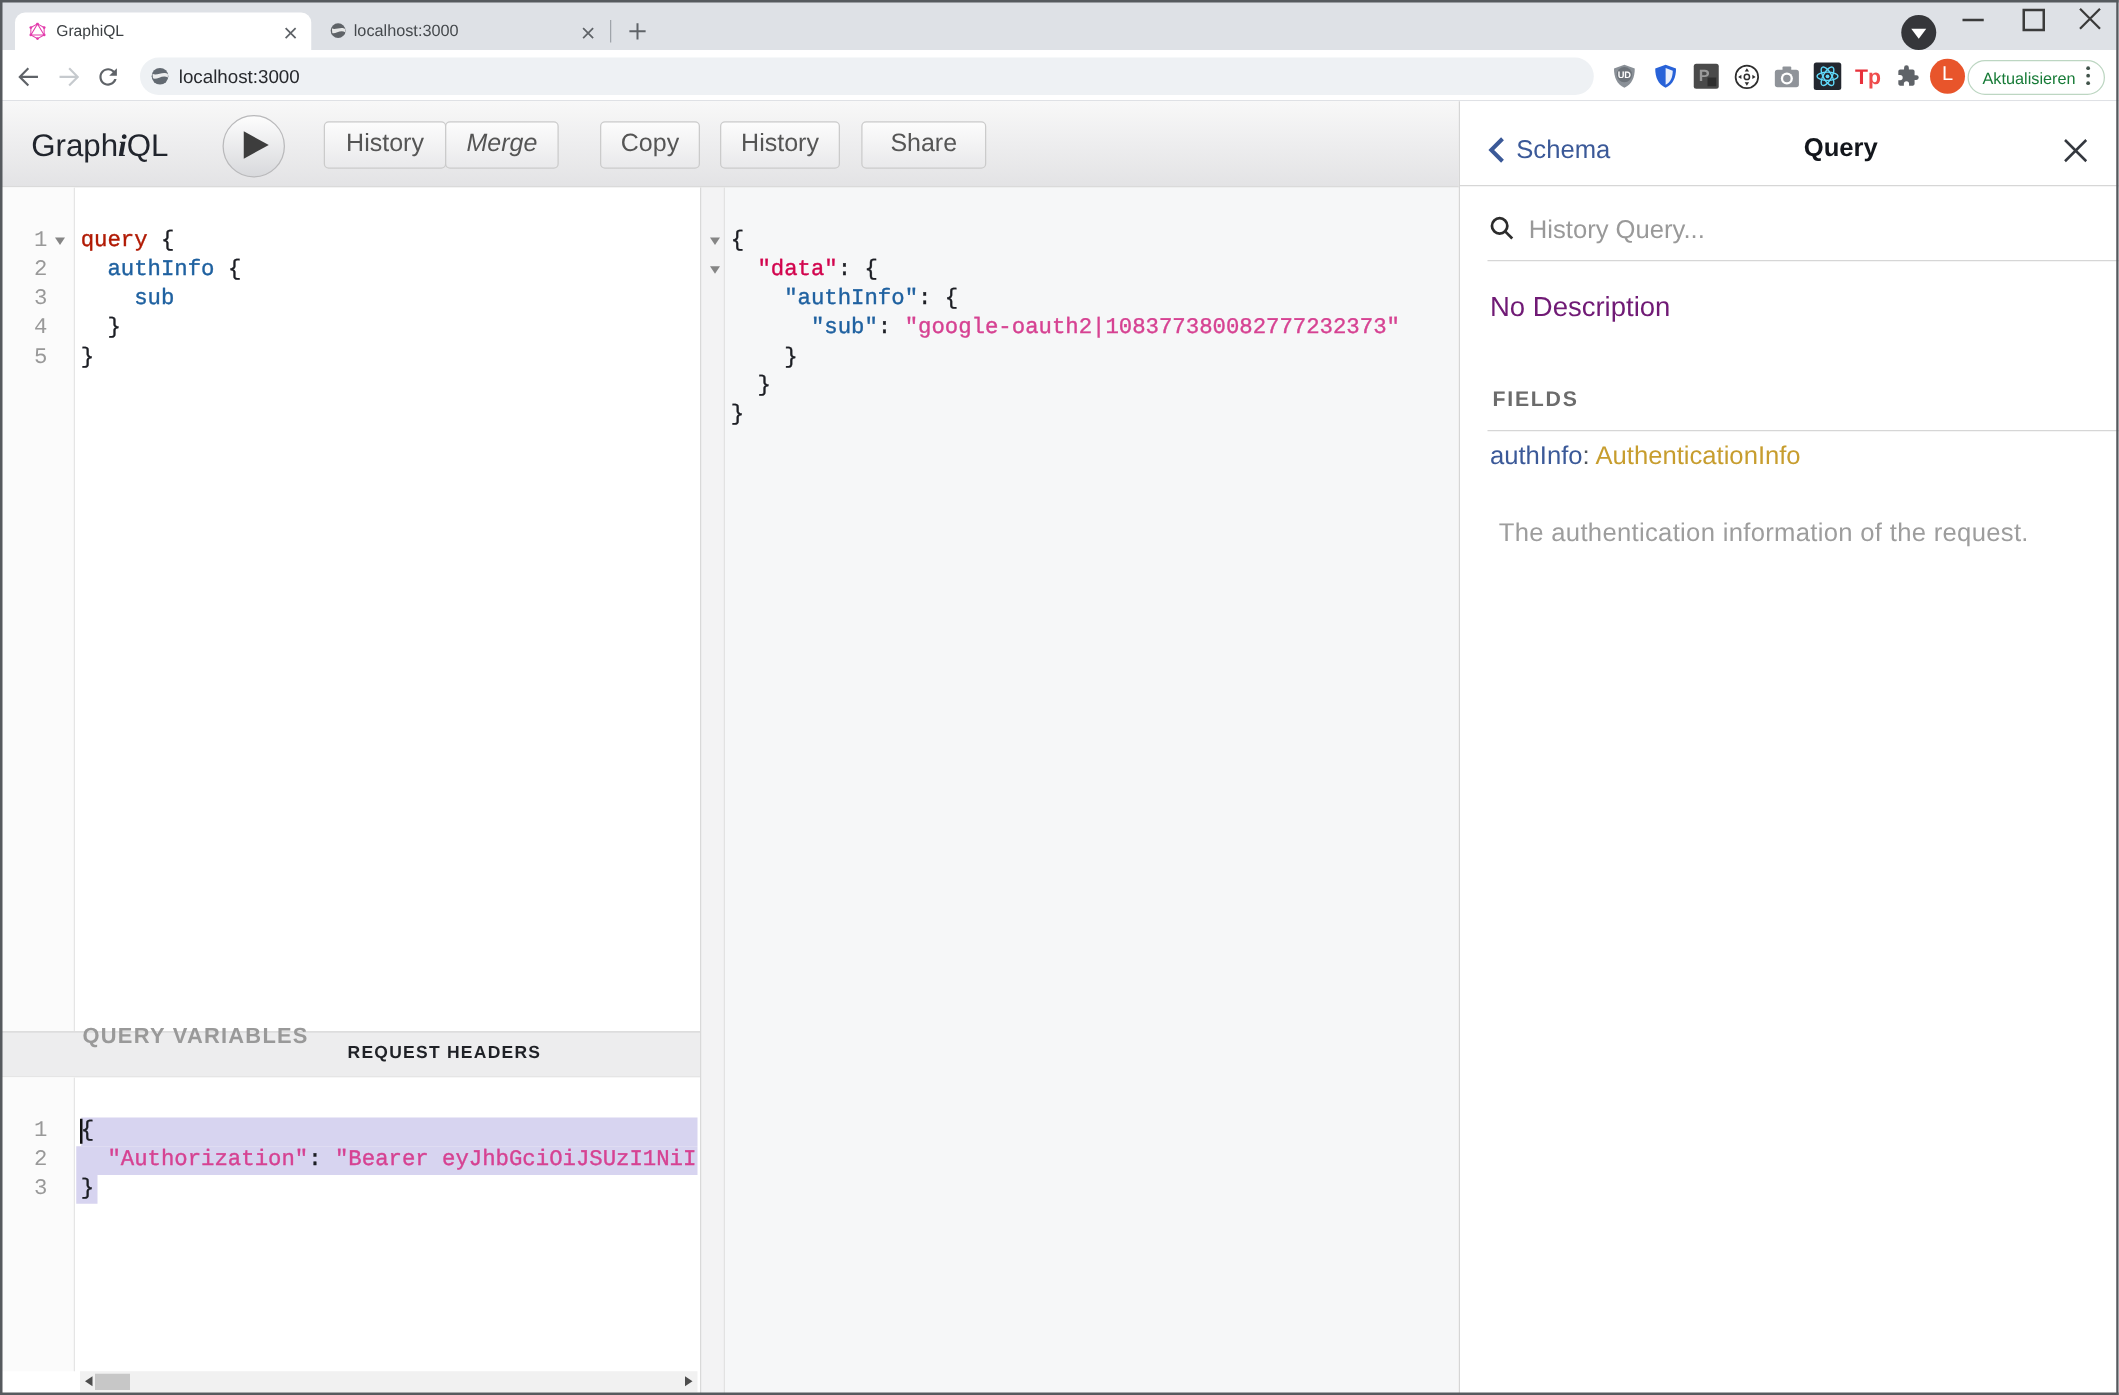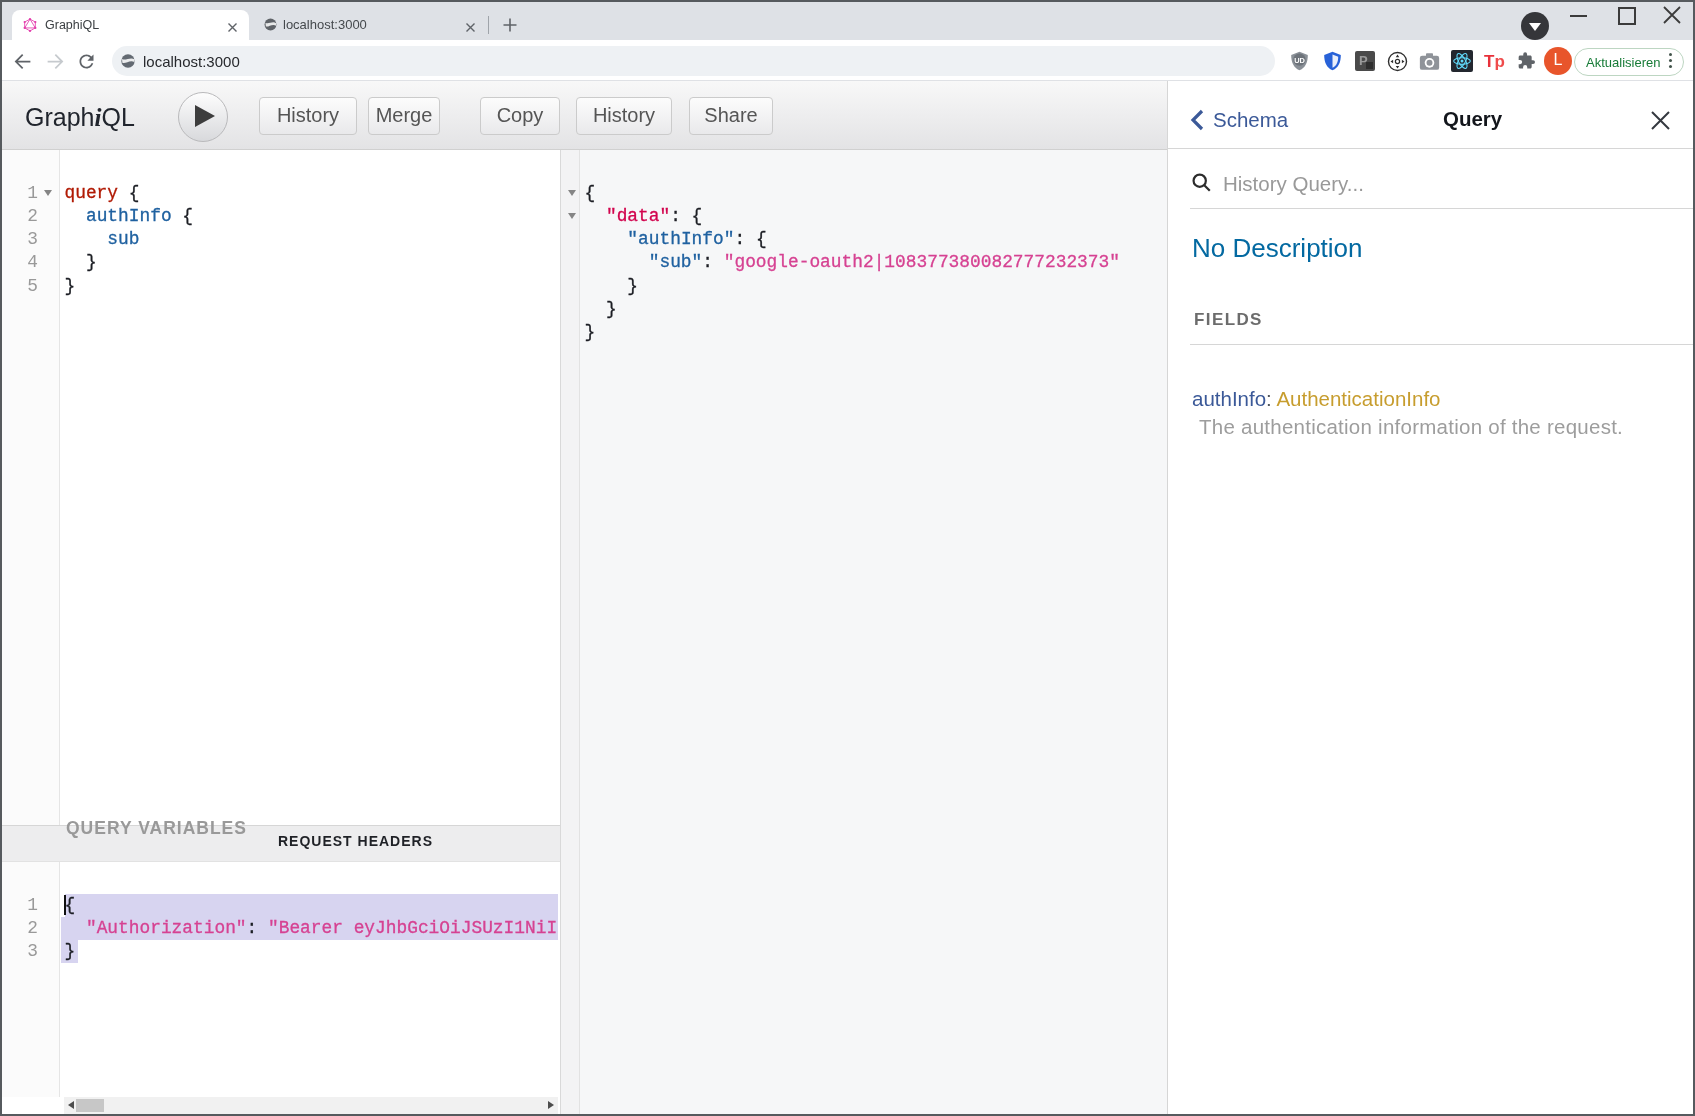--- a/index.html
+++ b/index.html
@@ -172,24 +172,24 @@
 <div class="abs" style="left:0;top:81px;width:1695px;height:68px;background:linear-gradient(#f8f8f8,#e3e3e5);border-bottom:1px solid #d0d0d0;"></div>
 <div class="abs" style="left:25px;top:103px;font-size:25px;color:#21252d;">Graph<span style="font-family:'Liberation Serif',serif;font-style:italic;font-weight:bold;">i</span>QL</div>
 <div class="abs" style="left:178px;top:91.5px;width:50px;height:50px;border-radius:50%;background:linear-gradient(#fdfdfd,#d8d9dc);border:1px solid #b9b9bb;box-sizing:border-box;"></div>
 <div class="abs" style="left:195px;top:105px;width:0;height:0;border-top:11px solid transparent;border-bottom:11px solid transparent;border-left:20.5px solid #3d3d3d;"></div>
 <style>
   .gbtn{position:absolute;top:97px;height:38px;border-radius:4px;border:1px solid #cbcbcb;
         box-sizing:border-box;background:linear-gradient(#fcfcfc,#e9e9eb);
         color:#555;font-size:20px;text-align:center;line-height:35px;}
 </style>
 <div class="gbtn" style="left:259px;width:98px;">History</div>
-<div class="gbtn" style="left:368px;width:72px;">Merge</div>
+<div class="gbtn" style="left:356px;width:91px;font-style:italic;">Merge</div>
 <div class="gbtn" style="left:480px;width:80px;">Copy</div>
 <div class="gbtn" style="left:576px;width:96px;">History</div>
-<div class="gbtn" style="left:689px;width:84px;">Share</div>
+<div class="gbtn" style="left:689px;width:100px;">Share</div>
 
 <div class="abs" style="left:0;top:150px;width:560px;height:675px;background:#fff;"></div>
 <div class="abs" style="left:0;top:150px;width:59px;height:675px;background:#fbfbfb;border-right:1px solid #e5e5e5;box-sizing:content-box;"></div>
 <div class="gnum" style="left:2px;top:181.5px;">1<br>2<br>3<br>4<br>5</div>
 <div class="tri-down" style="left:44px;top:190px;"></div>
 <pre class="abs" style="left:64.5px;top:181.5px;"><span class="kw">query</span> <span class="pun">{</span>
   <span class="prop">authInfo</span> <span class="pun">{</span>
     <span class="prop">sub</span>
   <span class="pun">}</span>
 <span class="pun">}</span></pre>
@@ -244,22 +244,22 @@
 </div>
 
 <div class="abs" style="left:1191px;top:172px;">
   <svg width="22" height="22" viewBox="0 0 24 24">
     <circle cx="9.5" cy="9.5" r="6.7" fill="none" stroke="#2c2c2c" stroke-width="2.4"></circle>
     <path d="M14.5 14.5 L20.5 20.5" stroke="#2c2c2c" stroke-width="2.4"></path>
   </svg>
 </div>
 <div class="abs" style="left:1223px;top:172px;font-size:20.5px;color:#999;">History Query...</div>
 <div class="abs" style="left:1190px;top:208px;width:505px;height:1px;background:#d6d6d6;"></div>
-<div class="abs" style="left:1192px;top:233px;font-size:26px;color:#0369a1;">No Description</div>
+<div class="abs" style="left:1192px;top:233px;font-size:22px;color:#701a75;">No Description</div>
 <div class="abs" style="left:1194px;top:310px;font-size:17px;font-weight:bold;letter-spacing:1.4px;color:#6c6c6c;">FIELDS</div>
 <div class="abs" style="left:1190px;top:344px;width:505px;height:1px;background:#d6d6d6;"></div>
-<div class="abs" style="left:1192px;top:387px;font-size:20.5px;"><span style="color:#3B5998;">authInfo</span><span style="color:#50555c;">:</span> <span style="color:#c79d2e;">AuthenticationInfo</span></div>
+<div class="abs" style="left:1192px;top:353px;font-size:20.5px;"><span style="color:#3B5998;">authInfo</span><span style="color:#50555c;">:</span> <span style="color:#c79d2e;">AuthenticationInfo</span></div>
 <div class="abs" style="left:1199px;top:415px;font-size:20.5px;letter-spacing:0.25px;color:#9d9d9d;">The authentication information of the request.</div>
 
 <div class="abs" style="left:0;top:0;width:1695px;height:1.5px;background:#565a5e;"></div>
 <div class="abs" style="left:0;top:0;width:2px;height:1116px;background:#565a5e;"></div>
 <div class="abs" style="left:1693px;top:0;width:2px;height:1116px;background:#565a5e;"></div>
 <div class="abs" style="left:0;top:1114px;width:1695px;height:2px;background:#565a5e;"></div>
 
 </body></html>

